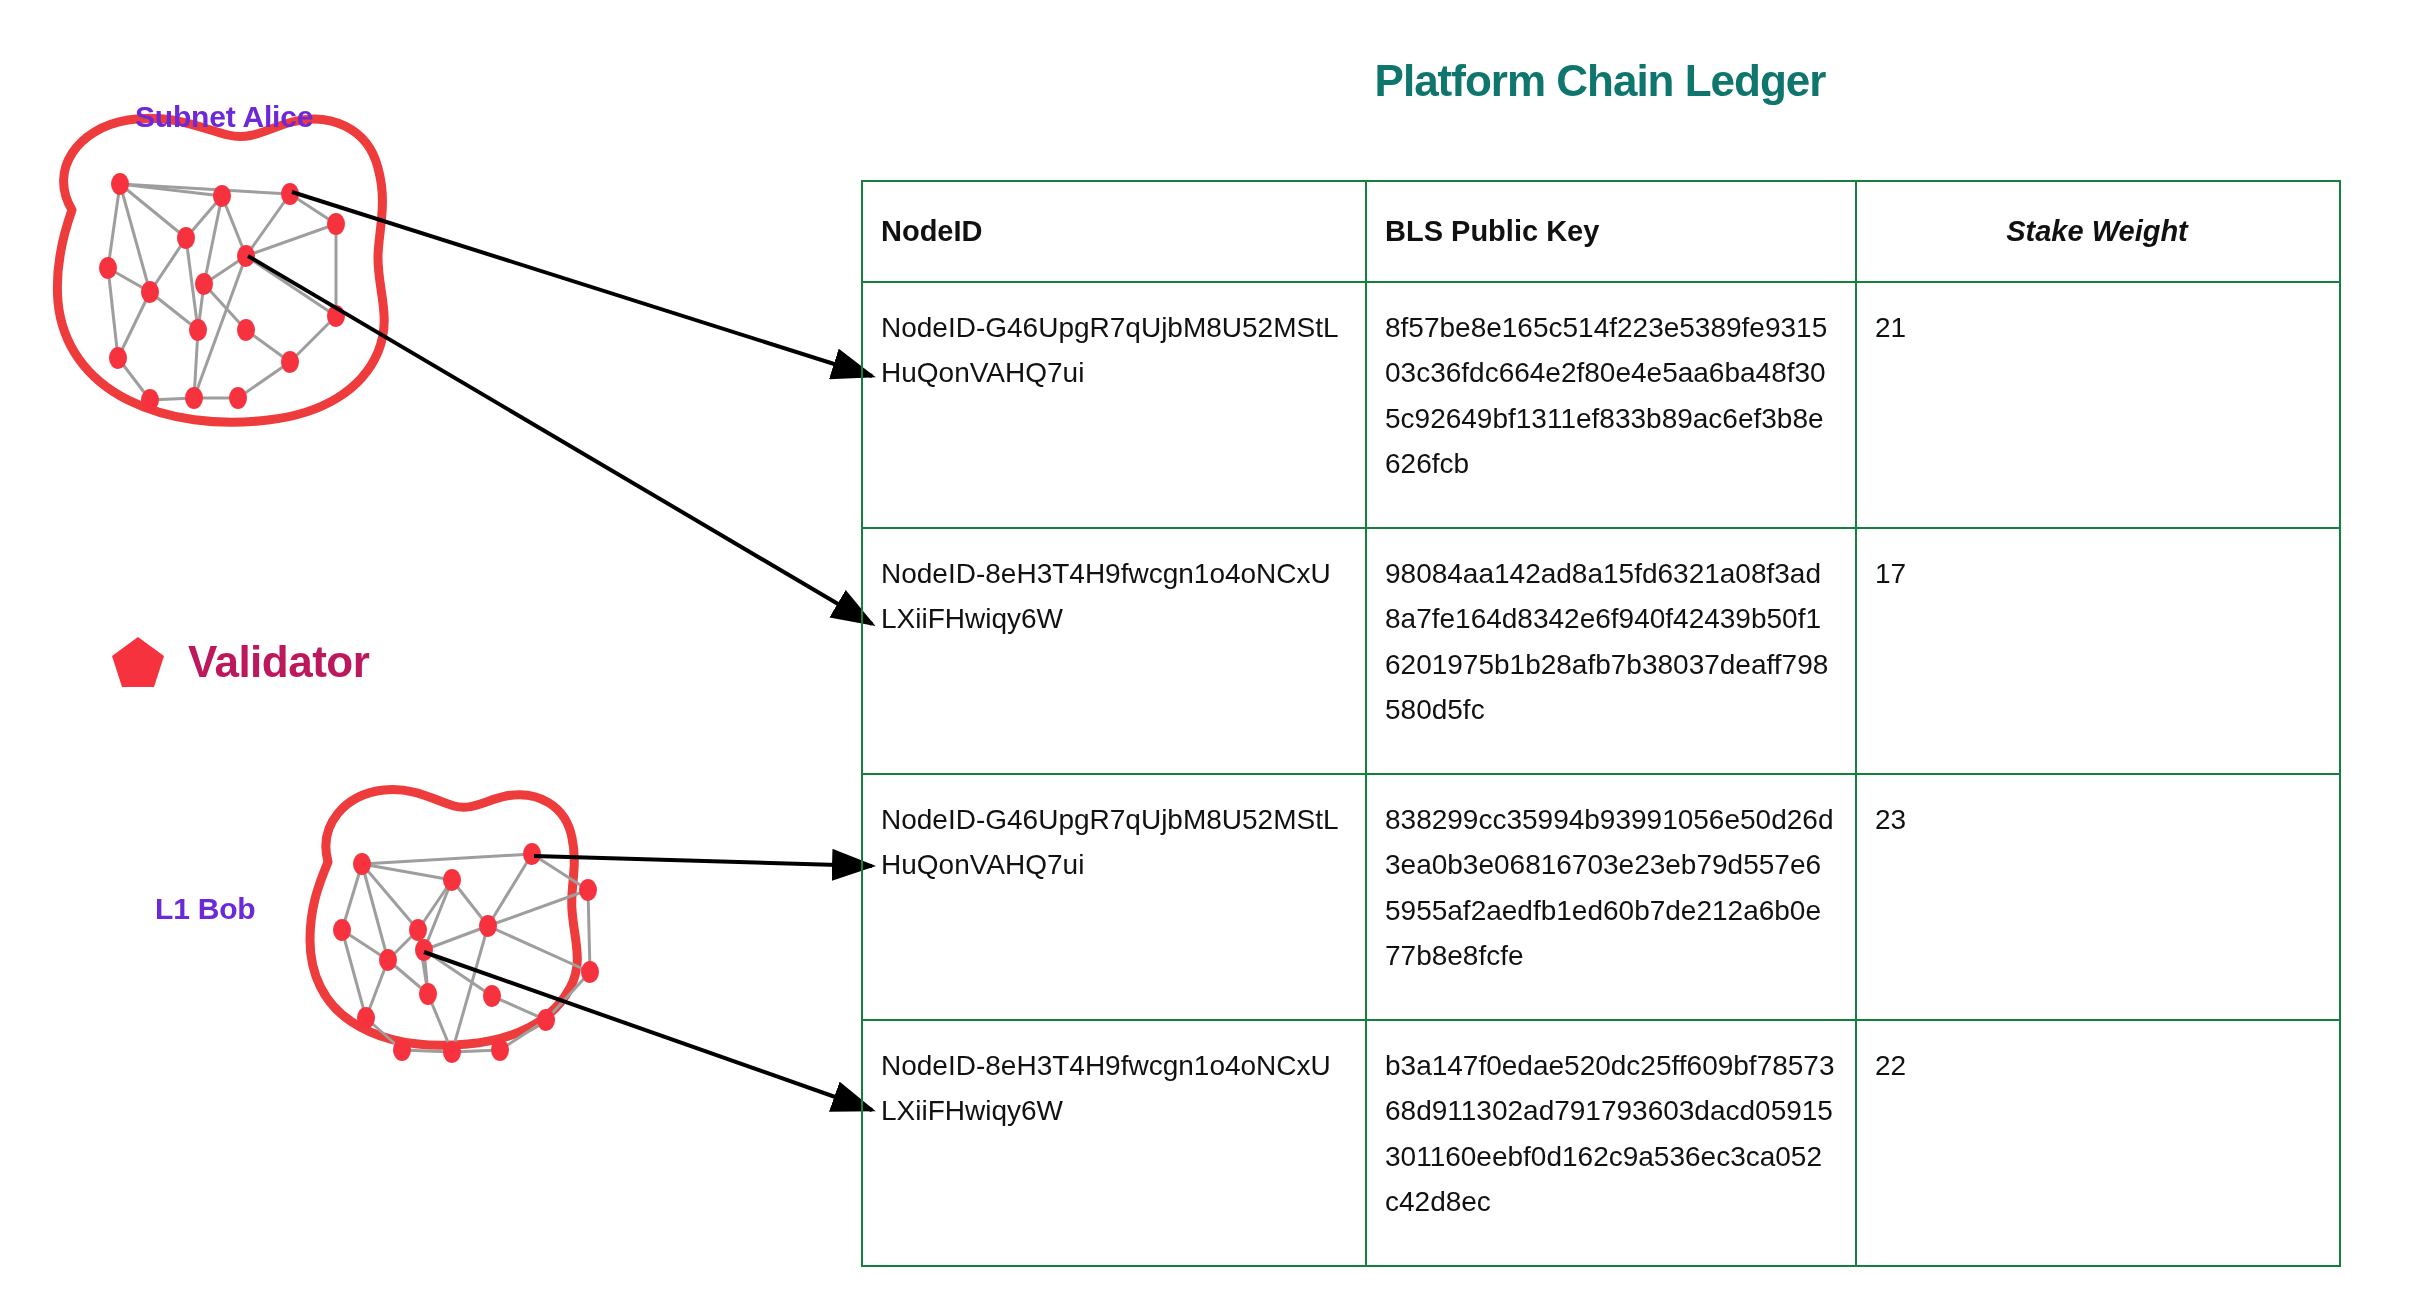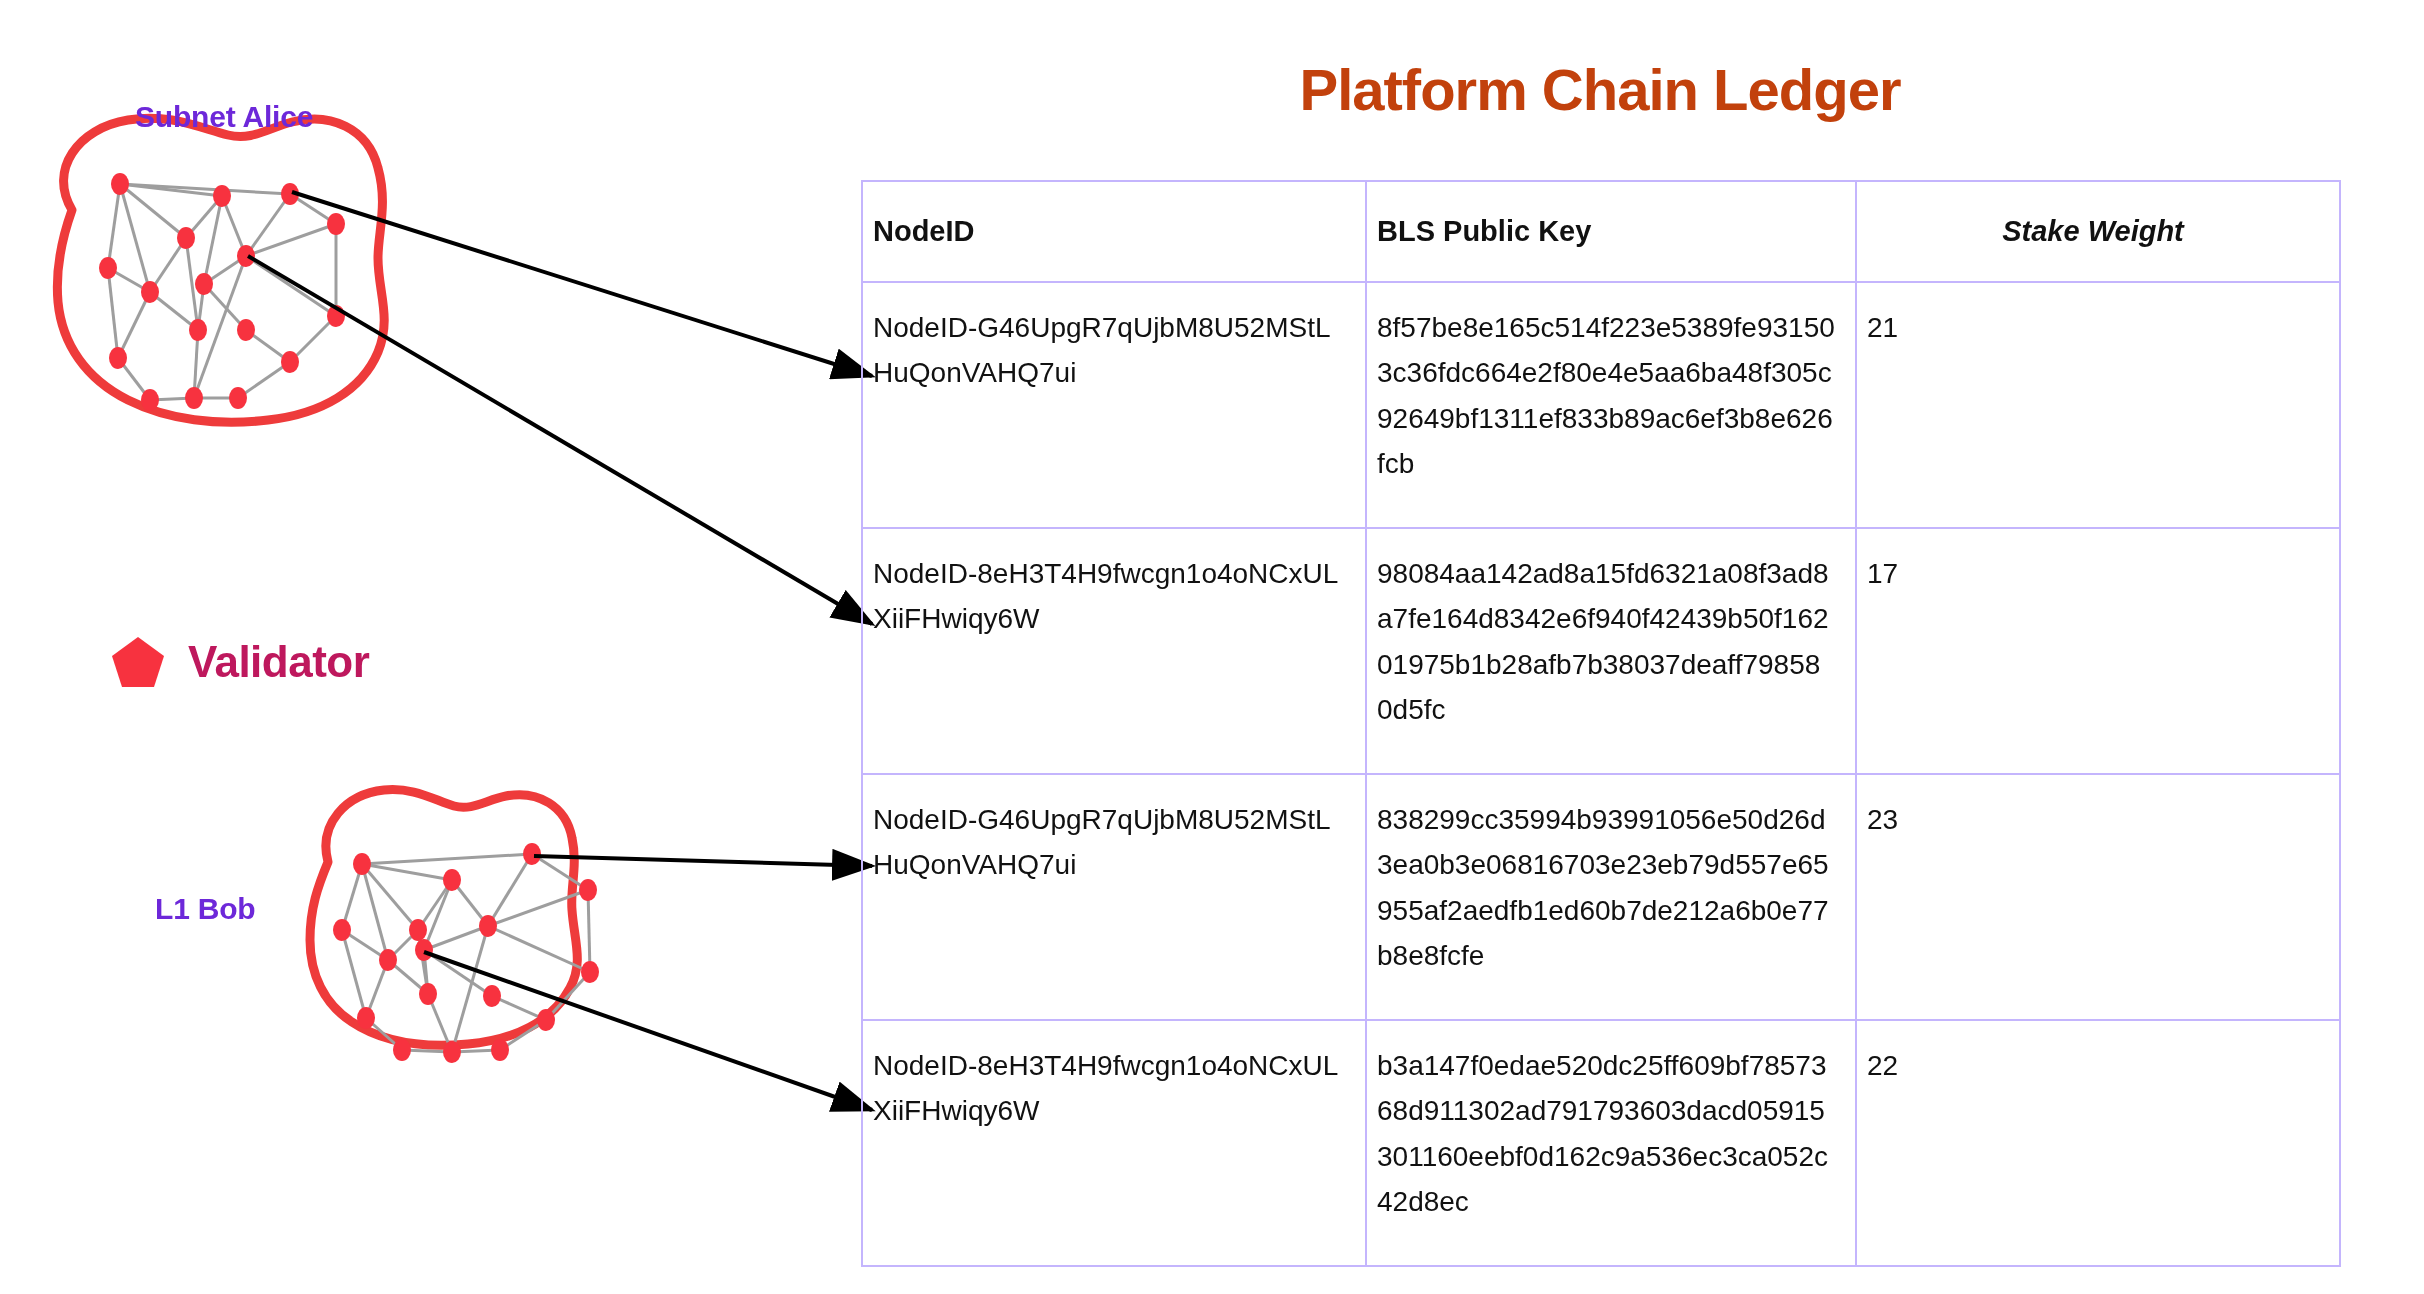--- a/index.html
+++ b/index.html
@@ -58,44 +58,44 @@
     line-height: 1;
   }
 
   
   #page-title {
     position: absolute;
     left: 860px;
     top: 56px;
     width: 1480px;
     text-align: center;
-    font-size: 58px;
+    font-size: 44px;
     font-weight: bold;
     letter-spacing: -1px;
-    color: #c2410c;
+    color: #0f766e;
   }
 
   
   #ledger-table {
     position: absolute;
     left: 861px;
     top: 180px;
     width: 1478px;
     border-collapse: collapse;
     table-layout: fixed;
   }
   #ledger-table col.col-nodeid { width: 504px; }
   #ledger-table col.col-bls    { width: 490px; }
   #ledger-table col.col-stake  { width: 484px; }
 
   #ledger-table th,
   #ledger-table td {
-    border: 2px solid #c4b5fd;
+    border: 2px solid #15803d;
     vertical-align: top;
-    padding: 22px 20px 22px 10px;
+    padding: 22px 20px 22px 18px;
     font-size: 28px;
     line-height: 1.62;
     word-break: break-all;
     font-weight: normal;
     color: #111111;
   }
   #ledger-table thead th {
     font-weight: bold;
     font-size: 29px;
     text-align: left;

